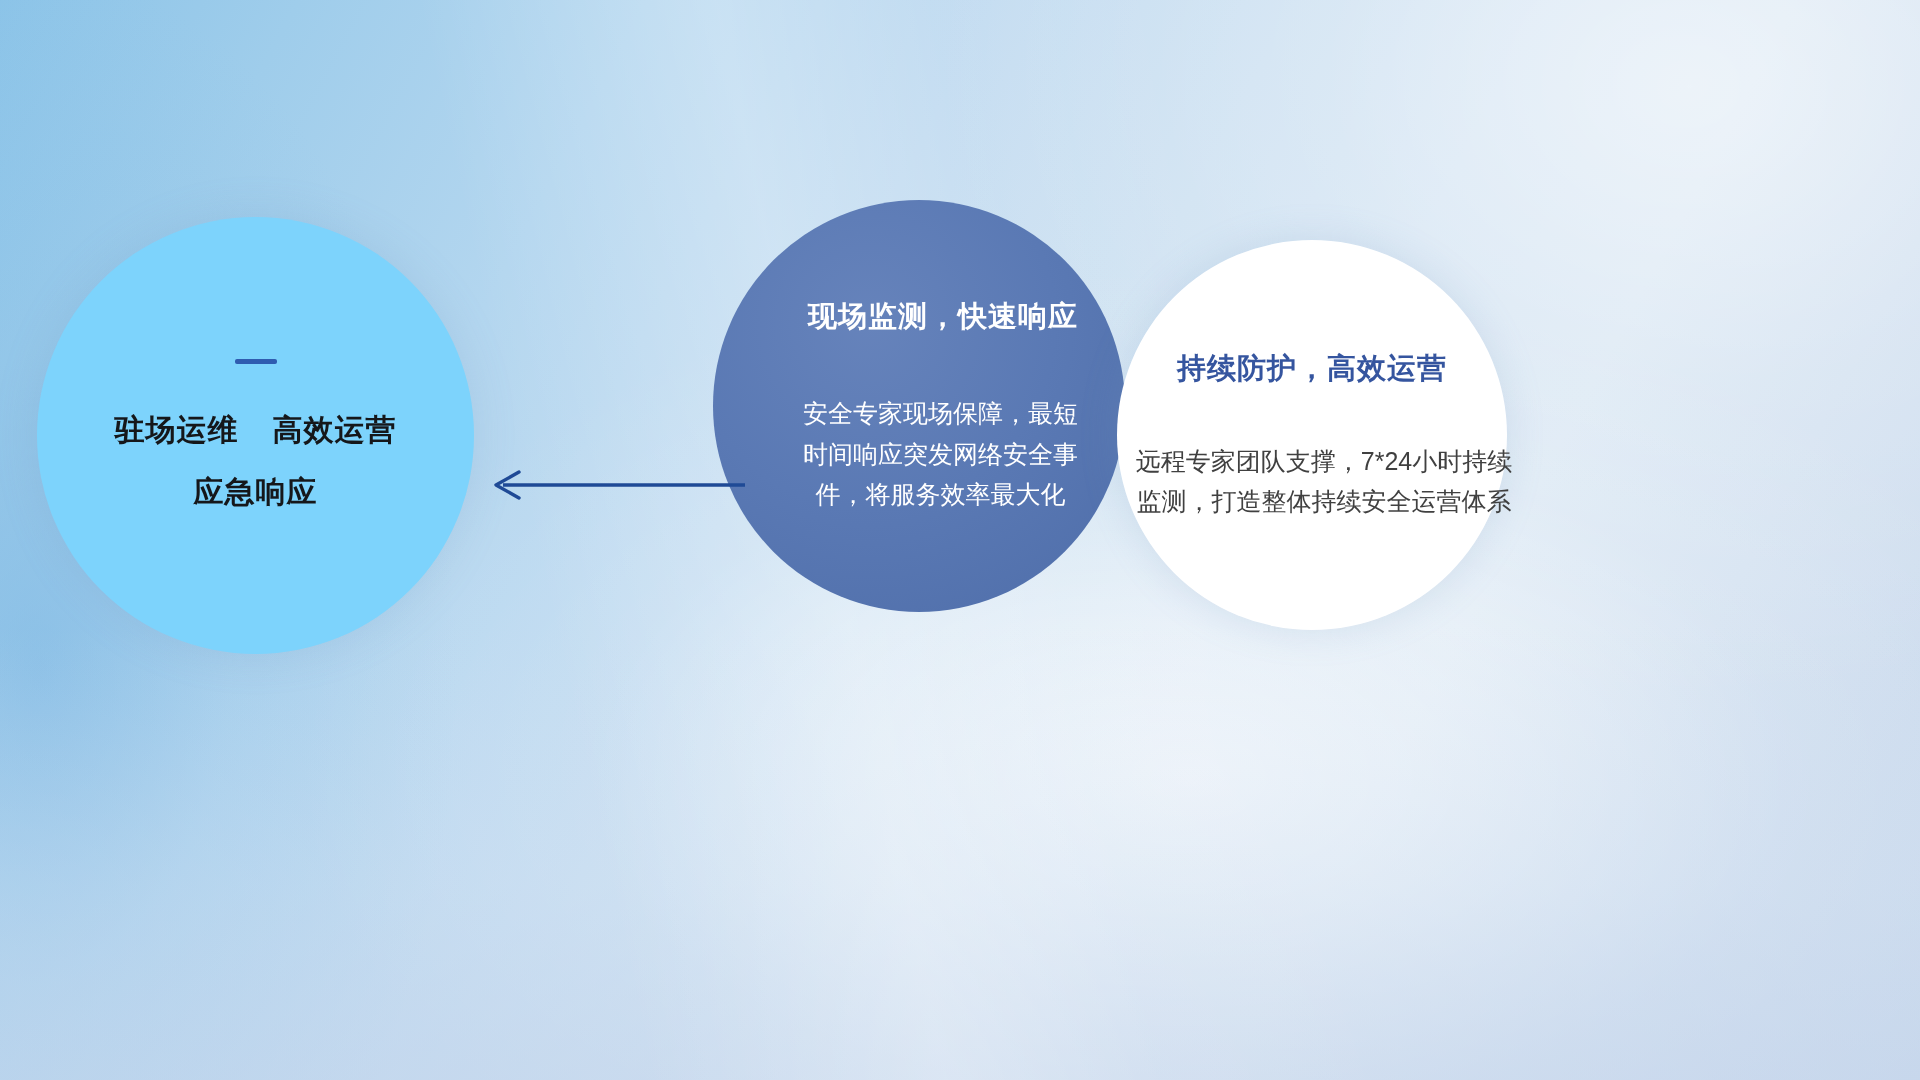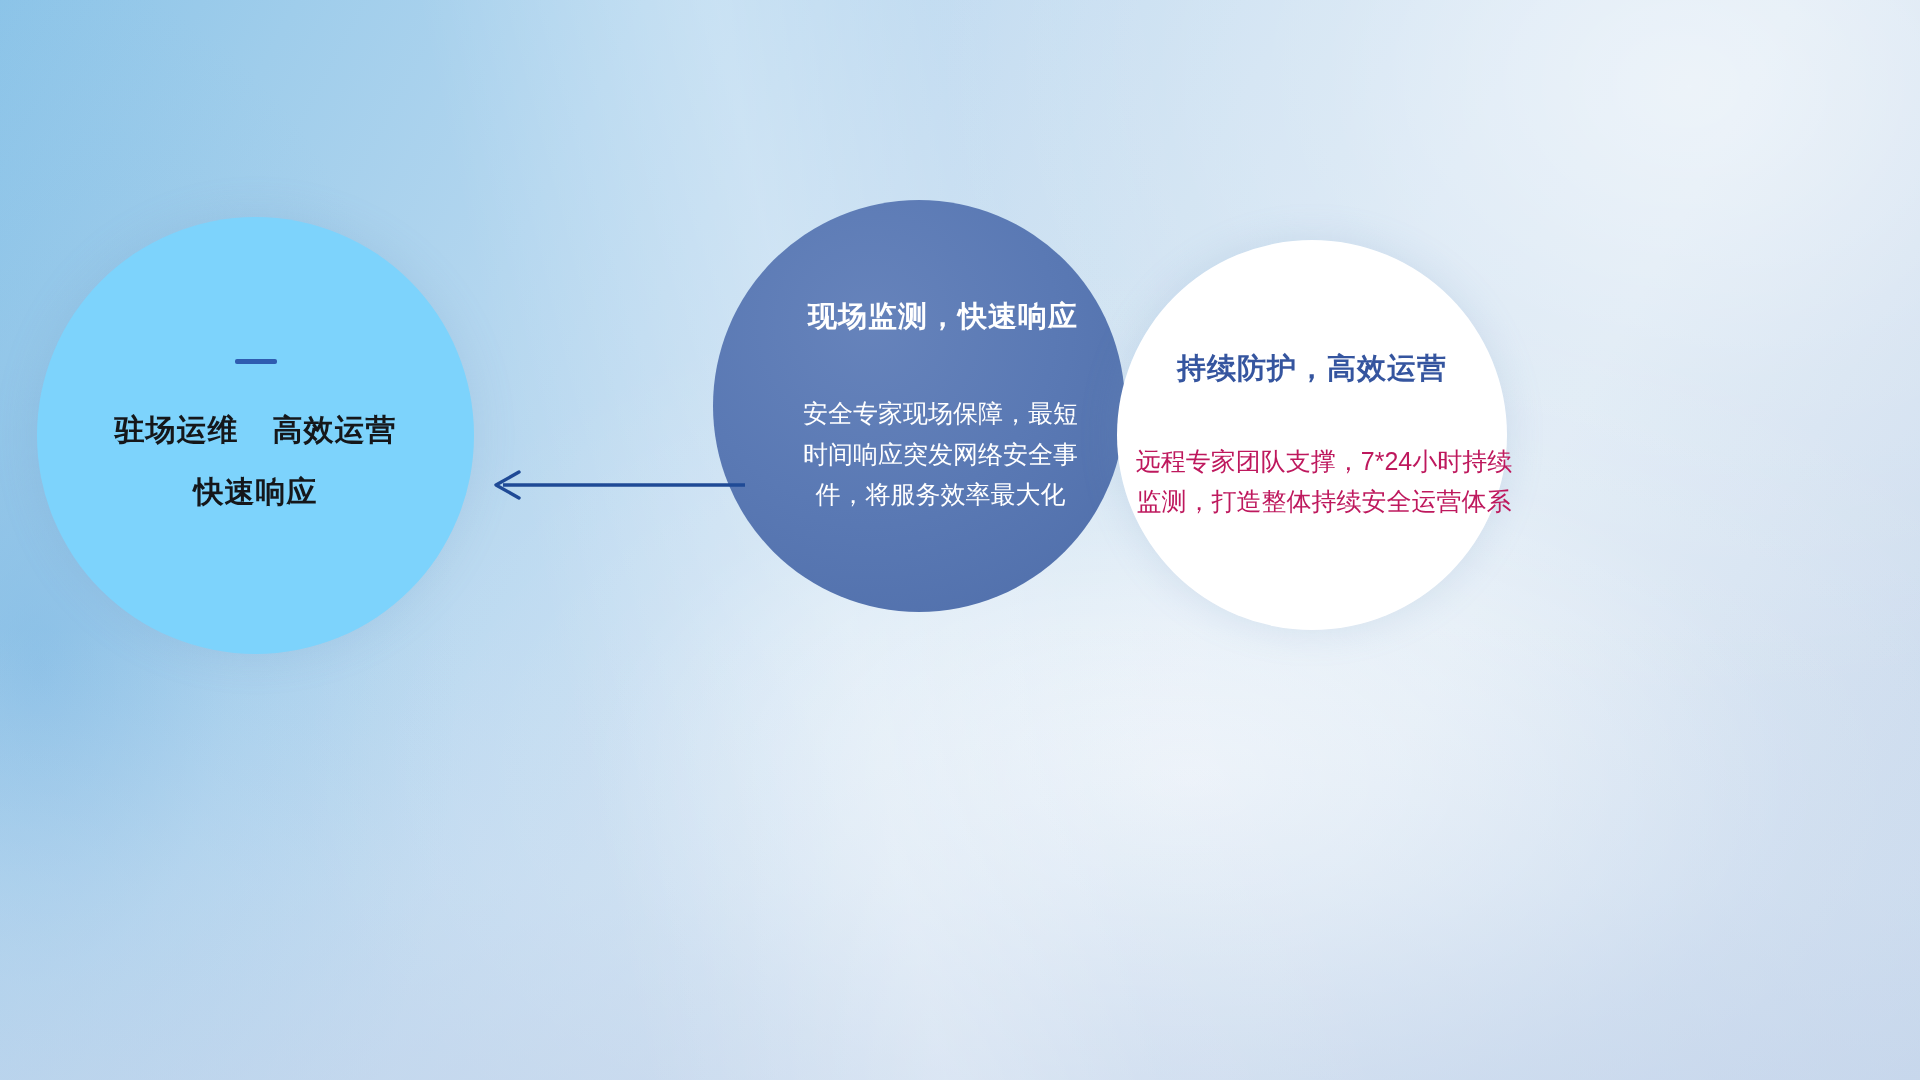--- a/index.html
+++ b/index.html
@@ -154,21 +154,21 @@
     font-weight:bold;
     color:#35559f;
     letter-spacing:1px;
     white-space:nowrap;
     margin-bottom:52px;
     font-family:Liberation Mono, monospace;
   }
   #circle-right .body {
     font-size:25px;
     line-height:1.62;
-    color:#be185d;
+    color:#404040;
     width:378px;
     margin-left:24px;
   }
 
   
   #flow-arrow {
     position:absolute;
     left:487px; top:462px;
     width:260px; height:46px;
     z-index:5;
@@ -187,21 +187,21 @@
   <div class="bg-layer bg-sheen"></div>
 
   <div class="circle" id="circle-left">
     <div class="dash"></div>
     <div class="tag-rows">
       <div class="tag-row">
         <span>驻场运维</span>
         <span>高效运营</span>
       </div>
       <div class="tag-row">
-        <span>快速响应</span>
+        <span>应急响应</span>
       </div>
     </div>
   </div>
 
   <div class="circle" id="circle-middle">
     <div class="heading">现场监测，快速响应</div>
     <div class="body">安全专家现场保障，最短时间响应突发网络安全事件，将服务效率最大化</div>
   </div>
 
   <div class="circle" id="circle-right">

